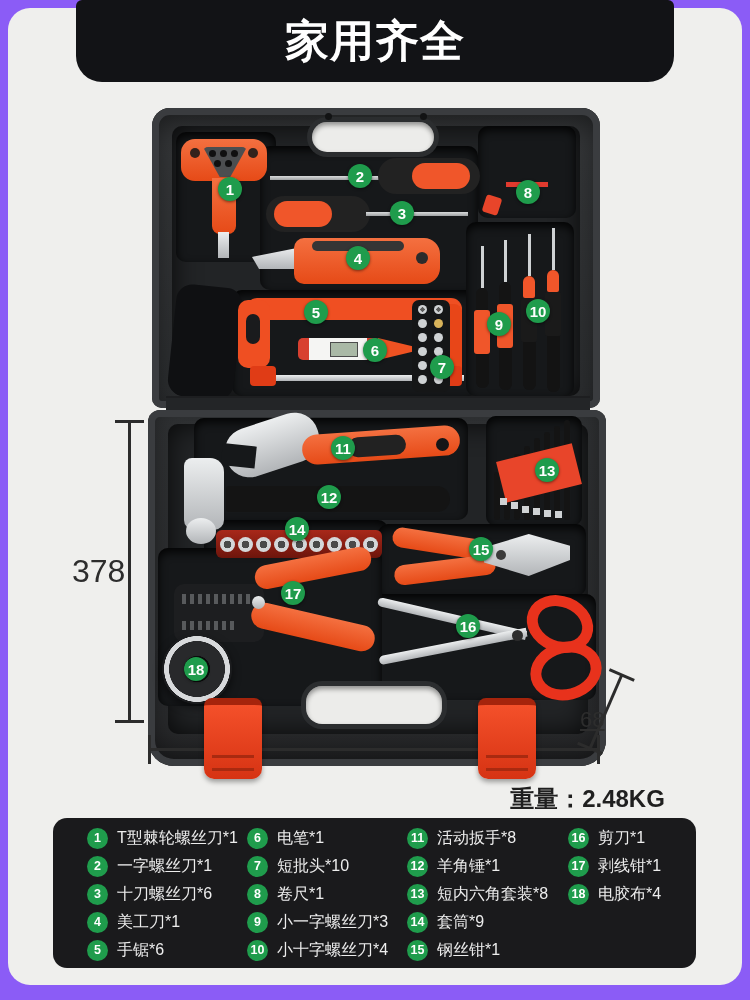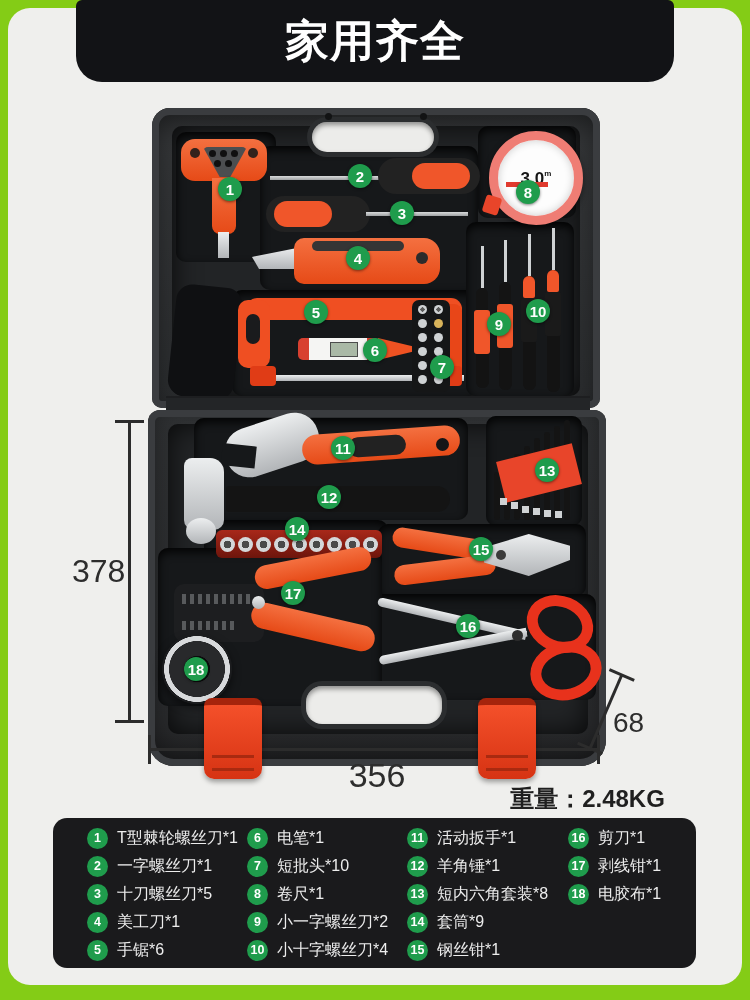--- a/index.html
+++ b/index.html
@@ -1,17 +1,17 @@
 <!DOCTYPE html>
 <html><head>
 <meta charset="utf-8">
 <style>
   html,body{margin:0;padding:0;}
   body{width:750px;height:1000px;font-family:"Liberation Sans","DejaVu Sans",sans-serif;}
-  .canvas{position:relative;width:750px;height:1000px;background:#84cc16;overflow:hidden;}
+  .canvas{position:relative;width:750px;height:1000px;background:#8b5cf6;overflow:hidden;}
   .panel{position:absolute;left:8px;top:8px;width:734px;height:977px;background:#efefed;border-radius:22px;}
   
   .banner{position:absolute;left:76px;top:0;width:598px;height:82px;background:#121316;
           border-radius:6px 6px 26px 26px;display:flex;align-items:center;justify-content:center;
           color:#fff;font-size:44px;font-weight:bold;letter-spacing:1px;white-space:nowrap;}
   .banner .hl{color:#3bcb6e;}
   .banner .right{margin-left:20px;}
   
   .case-lid{position:absolute;left:152px;top:108px;width:448px;height:300px;
             background:linear-gradient(#353739,#2a2c2e);border-radius:18px 18px 10px 10px;
@@ -149,21 +149,21 @@
   .dim-v:before{top:0;} .dim-v:after{bottom:0;}
   .dim-h{left:148px;top:748px;width:452px;height:3px;}
   .dim-h:before,.dim-h:after{content:"";position:absolute;top:-13px;width:3px;height:29px;background:#2c2c2c;}
   .dim-h:before{left:0;} .dim-h:after{right:0;}
   .dim-d{left:622px;top:673px;width:81px;height:3px;transform:rotate(113.4deg);transform-origin:0 50%;}
   .dim-d:before,.dim-d:after{content:"";position:absolute;top:-12px;width:3px;height:27px;background:#2c2c2c;}
   .dim-d:before{left:-1px;} .dim-d:after{right:-1px;}
   .dim-label{position:absolute;color:#2d2d2d;font-size:32px;}
   .lbl-265{left:72px;top:553px;}
   .lbl-356{left:317px;top:756px;width:120px;text-align:center;font-size:34px;}
-  .lbl-68{left:613px;top:707px;font-size:28px;}
+  .lbl-68{left:580px;top:707px;font-size:22px;text-decoration:underline;}
   
   .weight{position:absolute;left:460px;top:783px;width:255px;text-align:center;
           font-size:24px;font-weight:bold;color:#1f1f1f;}
   
   .legend{position:absolute;left:53px;top:818px;width:643px;height:150px;background:#1a1a1c;
           border-radius:14px;display:flex;padding:6px 0 4px 34px;box-sizing:border-box;}
   .lcol{display:grid;grid-template-rows:repeat(5,28px);align-items:center;}
   .lcol1{width:160px;} .lcol2{width:160px;} .lcol3{width:161px;} .lcol4{width:120px;}
   .lrow{display:flex;align-items:center;gap:9px;white-space:nowrap;}
   .lbadge{flex:0 0 21px;width:21px;height:21px;border-radius:50%;background:#1f9c4c;color:#fff;
@@ -220,23 +220,20 @@
   <div class="abs saw-clamp" style="left:436px;top:366px"></div>
 
   <div class="abs pen-body"></div>
   <div class="abs pen-lcd"></div>
   <div class="abs pen-cone"></div>
 
   <div class="abs bits-base"></div>
   <div class="abs bits-c1"></div>
   <div class="abs bits-c2"></div>
 
-  <div class="tape abs" style="position: absolute; left: 489px; top: 131px;">
-    <span class="tape-label"><span>3.0</span><span class="tape-unit">m</span></span>
-  </div>
   <div class="abs tape-stripe"></div>
   <div class="abs tape-hook"></div>
 
   <div class="pdrv" style="left:474px;top:246px;height:142px">
       <i class="pd-shaft"></i>
       <i class="pd-cap"></i>
       <i class="pd-grip"></i>
       <i class="pd-tail"></i>
     </div>
   <div class="pdrv" style="left:497px;top:240px;height:150px">
@@ -319,21 +316,20 @@
   <div class="abs silver st-bolt"></div>
 
   <div class="abs roll"></div>
 
   <div class="slot" style="left:306px;top:686px;width:136px;height:38px"></div>
 
   <div class="dim dim-v"></div>
   <div class="dim dim-h"></div>
   <div class="dim dim-d"></div>
   <div class="dim-label lbl-265">378</div>
-  <div class="dim-label lbl-356">356</div>
   <div class="dim-label lbl-68">68</div>
 
   <div class="latch" style="left:204px;top:698px"></div>
   <div class="latch" style="left:478px;top:698px"></div>
 
   <div class="co" style="left:230px;top:189px">1</div>
   <div class="co" style="left:360px;top:176px">2</div>
   <div class="co" style="left:402px;top:213px">3</div>
   <div class="co" style="left:358px;top:258px">4</div>
   <div class="co" style="left:316px;top:312px">5</div>
@@ -360,21 +356,21 @@
       <div class="lrow">
           <span class="lbadge">1</span>
           <span class="llabel">T型棘轮螺丝刀*1</span>
         </div>
       <div class="lrow">
           <span class="lbadge">2</span>
           <span class="llabel">一字螺丝刀*1</span>
         </div>
       <div class="lrow">
           <span class="lbadge">3</span>
-          <span class="llabel">十刀螺丝刀*5</span>
+          <span class="llabel">十刀螺丝刀*6</span>
         </div>
       <div class="lrow">
           <span class="lbadge">4</span>
           <span class="llabel">美工刀*1</span>
         </div>
       <div class="lrow">
           <span class="lbadge">5</span>
           <span class="llabel">手锯*6</span>
         </div>
     </div>
@@ -386,31 +382,31 @@
       <div class="lrow">
           <span class="lbadge">7</span>
           <span class="llabel">短批头*10</span>
         </div>
       <div class="lrow">
           <span class="lbadge">8</span>
           <span class="llabel">卷尺*1</span>
         </div>
       <div class="lrow">
           <span class="lbadge">9</span>
-          <span class="llabel">小一字螺丝刀*2</span>
+          <span class="llabel">小一字螺丝刀*3</span>
         </div>
       <div class="lrow">
           <span class="lbadge">10</span>
           <span class="llabel">小十字螺丝刀*4</span>
         </div>
     </div>
     <div class="lcol lcol3">
       <div class="lrow">
           <span class="lbadge">11</span>
-          <span class="llabel">活动扳手*1</span>
+          <span class="llabel">活动扳手*8</span>
         </div>
       <div class="lrow">
           <span class="lbadge">12</span>
           <span class="llabel">羊角锤*1</span>
         </div>
       <div class="lrow">
           <span class="lbadge">13</span>
           <span class="llabel">短内六角套装*8</span>
         </div>
       <div class="lrow">
@@ -426,17 +422,17 @@
       <div class="lrow">
           <span class="lbadge">16</span>
           <span class="llabel">剪刀*1</span>
         </div>
       <div class="lrow">
           <span class="lbadge">17</span>
           <span class="llabel">剥线钳*1</span>
         </div>
       <div class="lrow">
           <span class="lbadge">18</span>
-          <span class="llabel">电胶布*1</span>
+          <span class="llabel">电胶布*4</span>
         </div>
     </div>
   </div>
 </div>
 
 </body></html>

